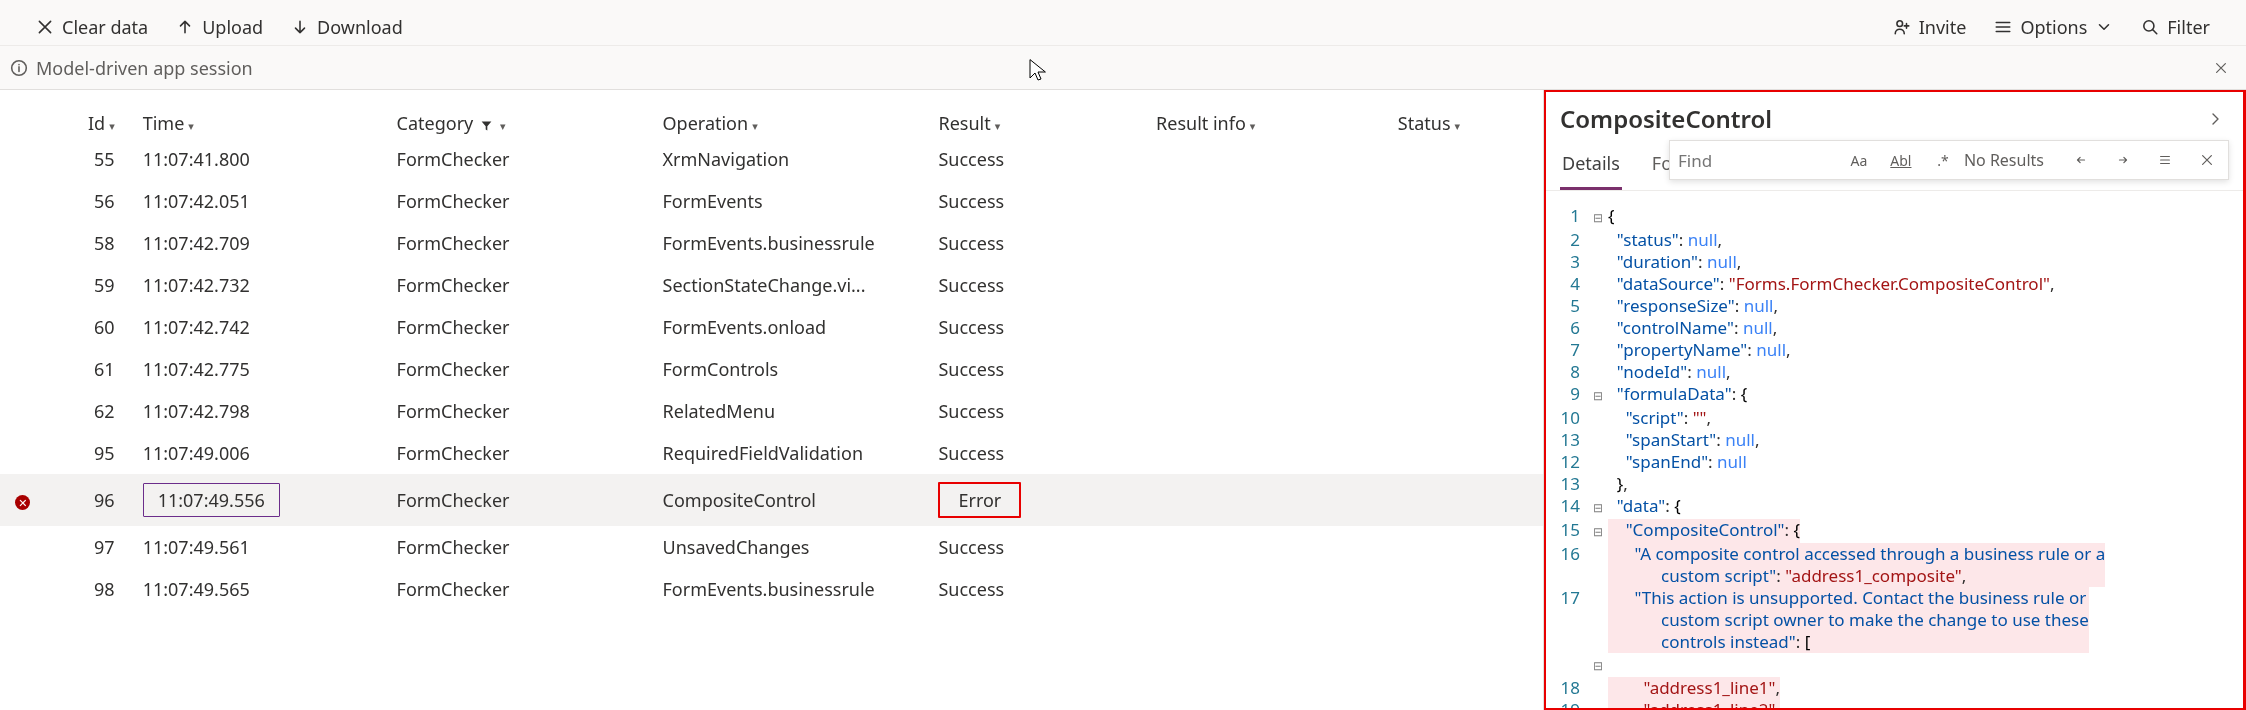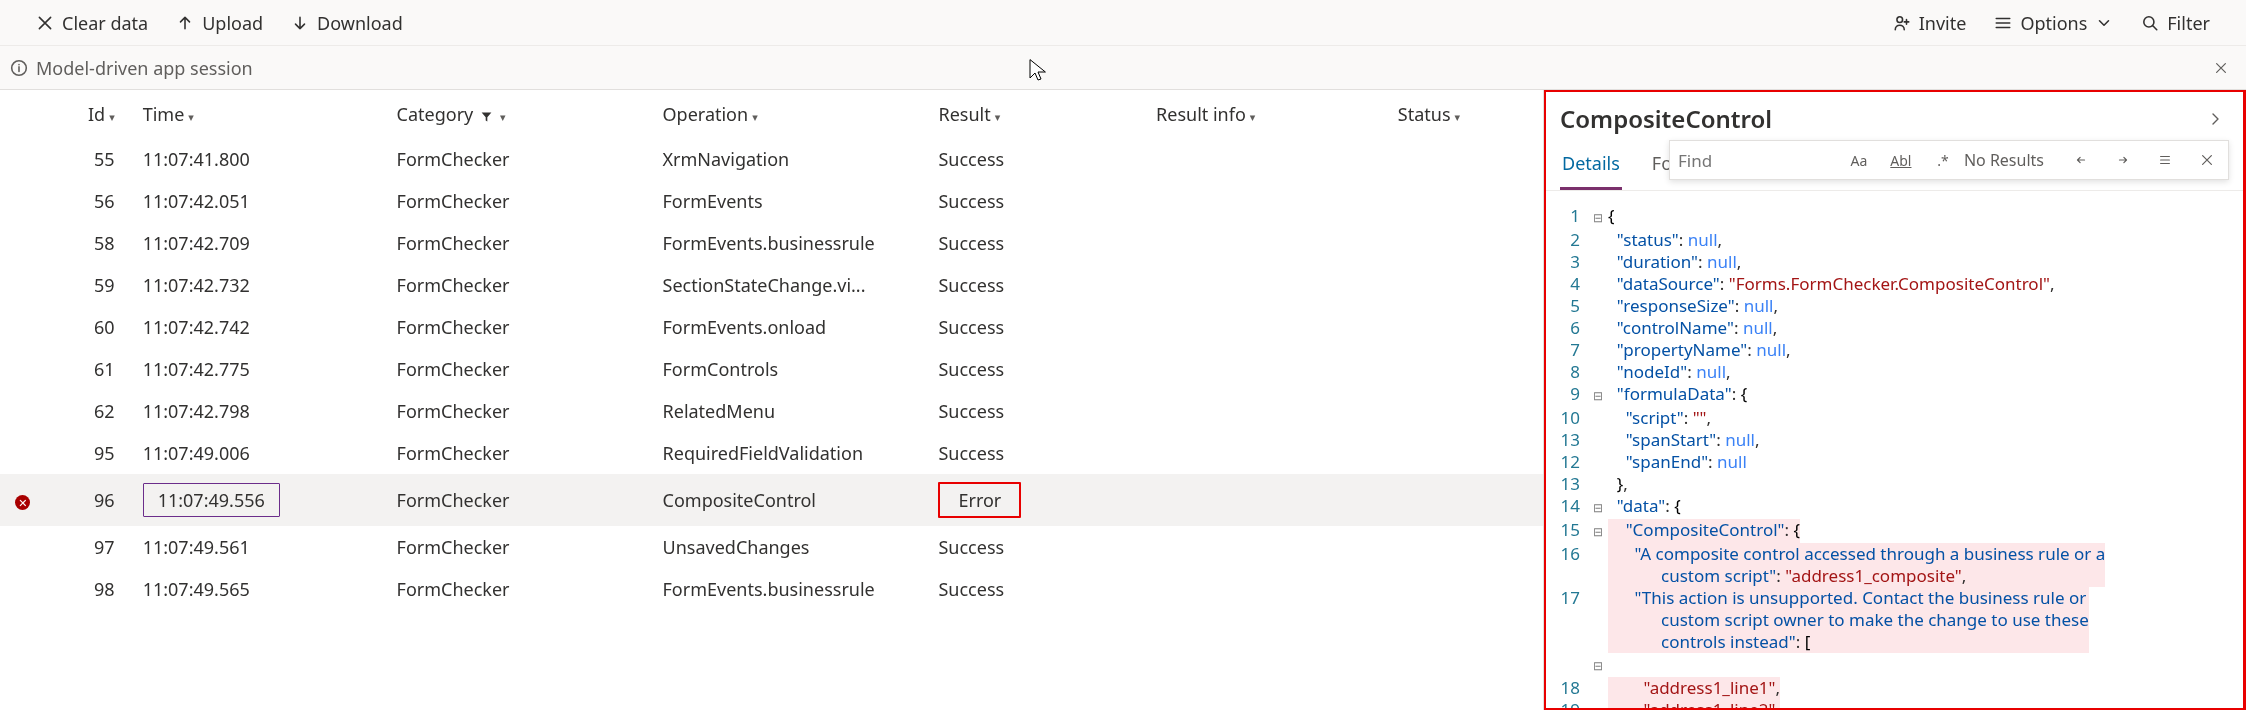--- a/index.html
+++ b/index.html
@@ -1,26 +1,26 @@
 <!DOCTYPE html>
 <html><head>
 <meta charset="utf-8">
 <style>
 * { margin:0; padding:0; box-sizing:border-box; font-family:"Segoe UI",system-ui,sans-serif; }
 body { width:2246px; height:710px; background:#fff; font-size:18px; color:#323130; }
-.toolbar { height:46px; display:flex; align-items:center; padding:0 24px; gap:4px; background:#faf9f8; border-bottom:1px solid #edebe9; }
+.toolbar { height:46px; display:flex; align-items:flex-end; padding:0 24px; gap:4px; background:#faf9f8; border-bottom:1px solid #edebe9; }
 .tb-btn { display:flex; align-items:center; gap:8px; padding:6px 12px; cursor:pointer; color:#323130; }
 .tb-spacer { flex:1; }
 .ico { width:18px; height:18px; display:inline-flex; align-items:center; justify-content:center; flex-shrink:0; }
 .session-bar { height:44px; display:flex; align-items:center; padding:0 10px; background:#faf9f8; border-bottom:1px solid #e1dfdd; color:#605e5c; font-size:18px; gap:8px; }
 .session-bar .close-session { margin-left:auto; padding:4px 8px; cursor:pointer; color:#605e5c; }
 .main { display:flex; height:620px; }
 .grid-wrap { flex:1; overflow:auto; background:#fff; border-right:1px solid #e1dfdd; }
 table { border-collapse:collapse; width:100%; }
-th { text-align:left; font-weight:400; color:#323130; padding:12px 16px 12px 0; font-size:18px; position:sticky; top:0; background:#fff; }
+th { text-align:left; font-weight:400; color:#323130; padding:12px 16px 12px 0; font-size:18px; position:sticky; top:9px; background:#fff; }
 th.th-icon { width:38px; }
 th.th-id { width:80px; text-align:right; padding-right:28px; }
 th.th-time { width:210px; }
 th.th-cat { width:220px; }
 th.th-op { width:220px; }
 th.th-res { width:180px; }
 th.th-info { width:200px; }
 th.th-status { width:120px; }
 td { padding:8px 16px 8px 0; font-size:18px; color:#323130; vertical-align:middle; }
 td.td-icon { text-align:center; padding:8px 6px; }
@@ -28,21 +28,21 @@
 tbody tr { height:42px; }
 .sel-row { background:#f3f2f1; }
 .time-cell-sel { border:1.5px solid #6b2d8b; display:inline-block; padding:4px 14px; border-radius:1px; }
 .res-err { border:2px solid #e80000; display:inline-block; padding:4px 18px; border-radius:1px; }
 .err-dot { width:15px; height:15px; border-radius:50%; background:#a80000; color:#fff; font-size:11px; line-height:15px; text-align:center; display:inline-block; }
 .panel { width:702px; display:flex; flex-direction:column; border:2.5px solid #e80000; border-right:3px solid #e80000; position:relative; }
 .panel-head { display:flex; align-items:center; padding:10px 14px 6px 14px; font-size:24px; font-weight:600; }
 .panel-head .chev { margin-left:auto; width:28px; height:28px; display:flex; align-items:center; justify-content:center; cursor:pointer; color:#605e5c; }
 .panel-tabs { display:flex; gap:28px; padding:0 14px; border-bottom:1px solid #edebe9; }
 .p-tab { padding:10px 2px 12px 2px; font-size:18px; color:#605e5c; cursor:pointer; border-bottom:3px solid transparent; }
-.p-tab.act { color:#0369a1; border-color:#7a306c; font-weight:400; }
+.p-tab.act { color:#404040; border-color:#7a306c; font-weight:400; }
 .find-bar { position:absolute; top:48px; right:14px; width:560px; height:40px; background:#fff; border:1px solid #e1dfdd; box-shadow:0 2px 6px rgba(0,0,0,.12); display:flex; align-items:center; padding:0 8px; z-index:5; }
 .find-bar input { border:none; outline:none; font-size:17px; flex:1; min-width:60px; background:transparent; }
 .find-bar .fi { width:26px; height:26px; display:flex; align-items:center; justify-content:center; color:#605e5c; cursor:pointer; font-size:14px;margin-left:16px; }
 .find-bar .ftxt { color:#605e5c; font-size:16px; margin:0 8px; white-space:nowrap; }
 .code-area { flex:1; overflow:auto; font-family:Consolas,"Courier New",monospace; font-size:17px; line-height:22px; padding:14px 0 0 0; }
 .code-line { display:flex; }
 .ln { width:42px; text-align:right; color:#237893; padding-right:8px; user-select:none; }
 .fold { width:20px; text-align:center; color:#808080; cursor:pointer; font-size:12px; padding-top:2px; user-select:none; }
 .ct { white-space:pre; }
 .tk-key { color:#0451a5; }

